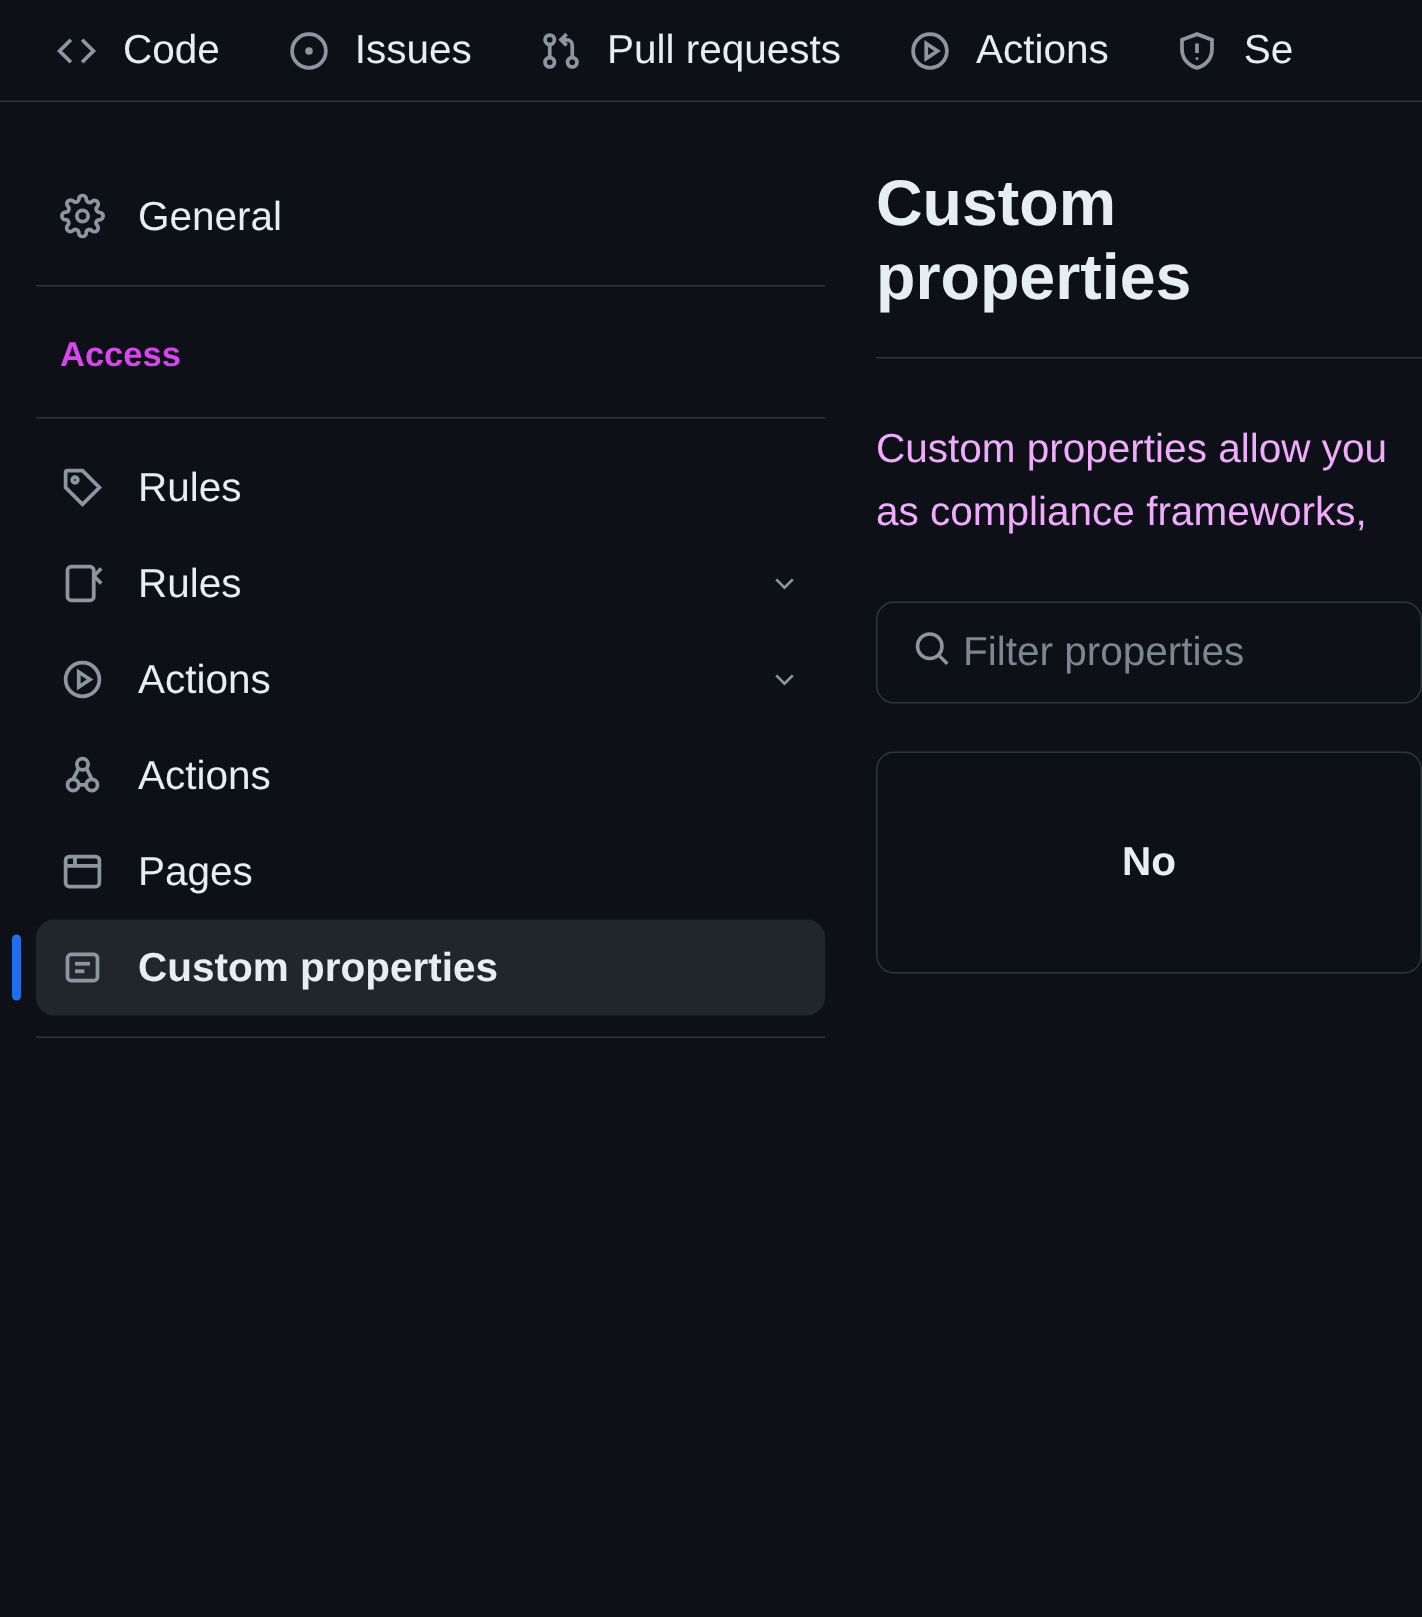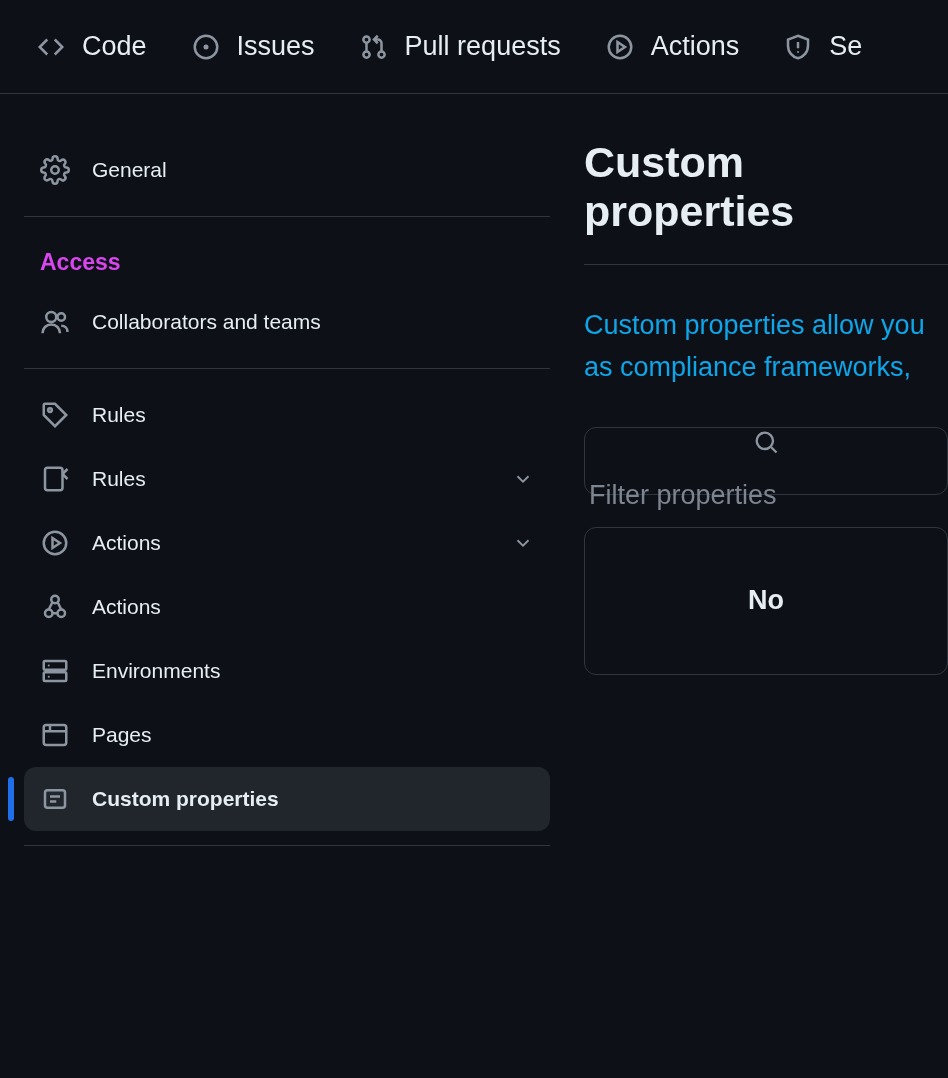--- a/index.html
+++ b/index.html
@@ -11,21 +11,21 @@
     height: 1078px;
     overflow: hidden;
   }
 
   
   .top-nav {
     display: flex;
     align-items: center;
     gap: 44px;
     padding: 0 36px;
-    height: 94px;
+    height: 68px;
     border-bottom: 1px solid #30363d;
   }
   .tab {
     display: flex;
     align-items: center;
     gap: 16px;
     color: #e6edf3;
     font-size: 27px;
     cursor: pointer;
     white-space: nowrap;
@@ -45,21 +45,21 @@
     padding: 0 20px 0 24px;
     flex-shrink: 0;
   }
   .sidebar-item {
     display: flex;
     align-items: center;
     gap: 22px;
     height: 64px;
     padding: 0 16px;
     border-radius: 12px;
-    font-size: 21px;
+    font-size: 27px;
     color: #e6edf3;
     cursor: pointer;
     position: relative;
   }
   .sidebar-item .icon { display:flex; width: 30px; }
   .sidebar-item .icon svg { width: 30px; height: 30px; fill:none; stroke:#8d96a0; stroke-width:2; }
   .sidebar-item.selected {
     background: #21262d;
     font-weight: 600;
   }
@@ -95,36 +95,35 @@
   .page-title {
     font-size: 43px;
     font-weight: 600;
     color: #e6edf3;
     padding-bottom: 28px;
     border-bottom: 1px solid #30363d;
     margin-bottom: 40px;
   }
   .description {
     font-size: 27px;
-    color: #0ea5e9;
+    color: #f0abfc;
     line-height: 1.55;
     margin-bottom: 38px;
     white-space: nowrap;
   }
   .search-box {
     display: flex;
     align-items: center;
-    gap: 20px;
+    gap: 7px;
     border: 1px solid #30363d;
     border-radius: 12px;
     padding: 0 22px;
     height: 68px;
     background: #0d1117;
     margin-bottom: 32px;
-    flex-direction: column;
   }
   .search-box svg { width:28px; height:28px; fill:none; stroke:#8d96a0; stroke-width:2; }
   .search-box input {
     flex: 1;
     background: transparent;
     border: none;
     outline: none;
     color: #e6edf3;
     font-size: 27px;
   }
@@ -209,31 +208,20 @@
       <span class="icon">
         <svg viewBox="0 0 24 24">
             <circle cx="12" cy="12" r="3"></circle>
             <path d="M19.4 15a1.7 1.7 0 0 0 .34 1.87l.06.06a2 2 0 1 1-2.83 2.83l-.06-.06a1.7 1.7 0 0 0-1.87-.34 1.7 1.7 0 0 0-1.04 1.56V21a2 2 0 1 1-4 0v-.09a1.7 1.7 0 0 0-1.11-1.56 1.7 1.7 0 0 0-1.87.34l-.06.06a2 2 0 1 1-2.83-2.83l.06-.06a1.7 1.7 0 0 0 .34-1.87 1.7 1.7 0 0 0-1.56-1.04H3a2 2 0 1 1 0-4h.09a1.7 1.7 0 0 0 1.56-1.11 1.7 1.7 0 0 0-.34-1.87l-.06-.06a2 2 0 1 1 2.83-2.83l.06.06a1.7 1.7 0 0 0 1.87.34H9a1.7 1.7 0 0 0 1.04-1.56V3a2 2 0 1 1 4 0v.09a1.7 1.7 0 0 0 1.04 1.56 1.7 1.7 0 0 0 1.87-.34l.06-.06a2 2 0 1 1 2.83 2.83l-.06.06a1.7 1.7 0 0 0-.34 1.87V9a1.7 1.7 0 0 0 1.56 1.04H21a2 2 0 1 1 0 4h-.09a1.7 1.7 0 0 0-1.56 1.04z"></path>
           </svg>
       </span>
       <span>General</span>
     </div>
     <hr>
     <div class="section-heading">Access</div>
-    <div class="sidebar-item">
-      <span class="icon">
-        <svg viewBox="0 0 24 24">
-            <circle cx="9" cy="8" r="4"></circle>
-            <path d="M2 21c0-4 3-7 7-7s7 3 7 7"></path>
-            <circle cx="17" cy="8" r="3"></circle>
-            <path d="M22 20c0-3-2-5-5-5"></path>
-          </svg>
-      </span>
-      <span>Collaborators and teams</span>
-    </div>
     <hr>
 
 
     <div class="sidebar-item">
       <span class="icon">
         <svg viewBox="0 0 24 24">
             <path d="M3 12V4a1 1 0 0 1 1-1h8l9 9-9 9-9-9z"></path>
             <circle cx="8" cy="8" r="1.5"></circle>
           </svg>
       </span>
@@ -279,31 +267,20 @@
             <circle cx="12" cy="6" r="3"></circle>
             <path d="M10 8l-3 6"></path>
             <path d="M14 8l3 6"></path>
             <path d="M10 17h4"></path>
           </svg>
       </span>
       <span>Actions</span>
     </div>
 
 
-    <div class="sidebar-item">
-      <span class="icon">
-        <svg viewBox="0 0 24 24">
-            <rect x="3" y="4" width="18" height="7" rx="1"></rect>
-            <rect x="3" y="13" width="18" height="7" rx="1"></rect>
-            <circle cx="7" cy="7.5" r="0.8" fill="#8d96a0" stroke="none"></circle>
-            <circle cx="7" cy="16.5" r="0.8" fill="#8d96a0" stroke="none"></circle>
-          </svg>
-      </span>
-      <span>Environments</span>
-    </div>
 
     <div class="sidebar-item">
       <span class="icon">
         <svg viewBox="0 0 24 24">
             <rect x="3" y="4" width="18" height="16" rx="2"></rect>
             <line x1="3" y1="9" x2="21" y2="9"></line>
             <line x1="8" y1="4" x2="8" y2="9"></line>
           </svg>
       </span>
       <span>Pages</span>

